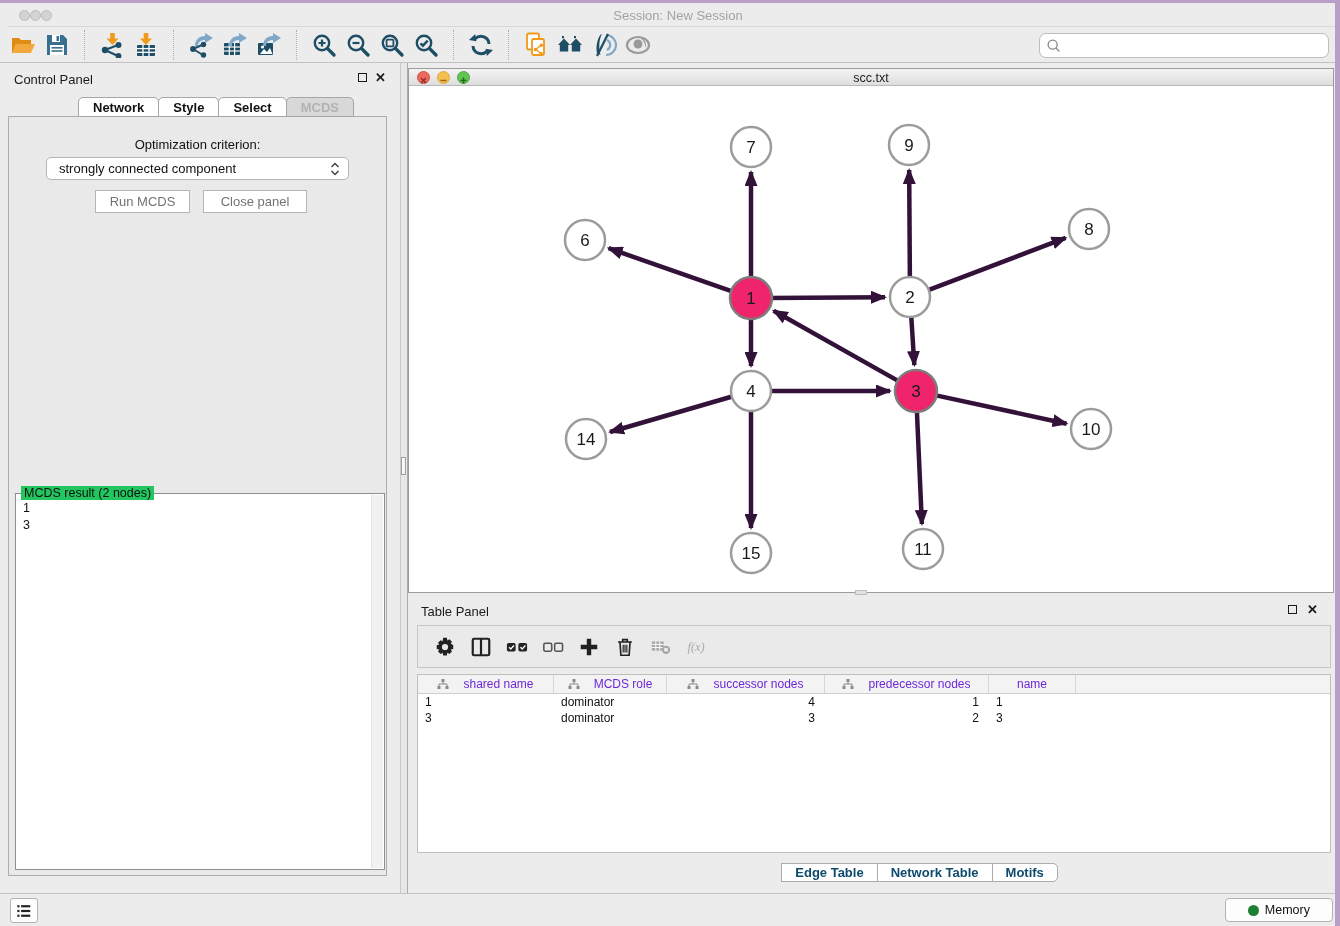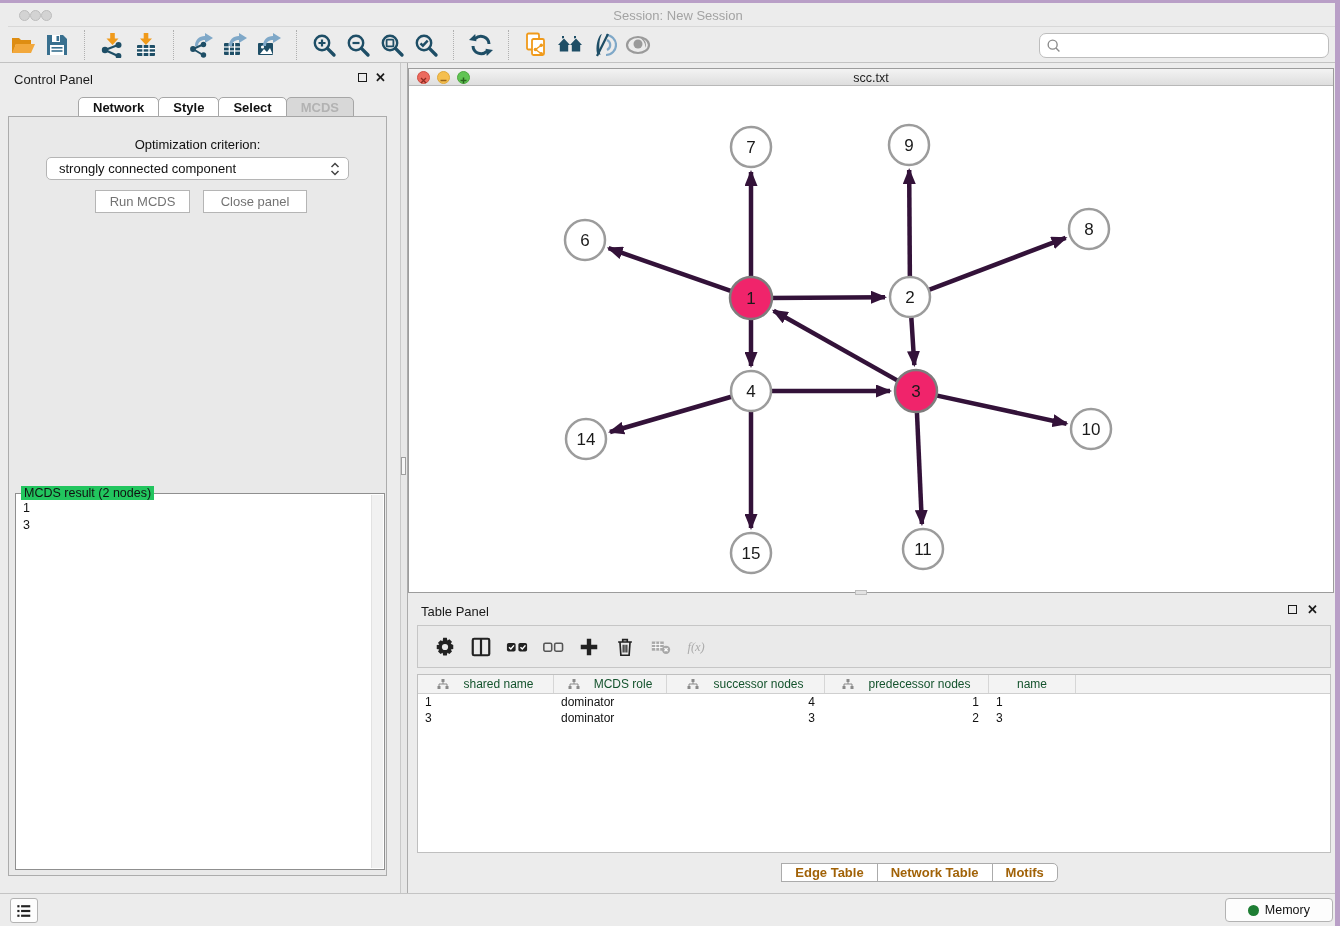--- a/index.html
+++ b/index.html
@@ -51,25 +51,25 @@
 
   .h-handle { position:absolute; left:855px; top:590px; width:12px; height:5px; background:#E2E2E2; border:1px solid #BDBDBD; z-index:5;}
 
   
   .table-panel { position:absolute; left:408px; top:595px; width:926px; height:293px; background:#ECECEC; }
   .tp-toolbar { position:absolute; left:9px; right:3px; top:30px; height:43px; background:#EAEAEA; border:1px solid #C6C6C6; display:flex; align-items:center; padding-left:12px; }
   .tp-btn { width:30px; height:30px; margin-right:6px; display:flex; align-items:center; justify-content:center; }
   .tp-btn svg { width:22px; height:22px; }
   .tbl-box { position:absolute; left:9px; right:3px; top:79px; height:179px; background:#fff; border:1px solid #BFBFBF; overflow:hidden; }
   .tbl-header { display:flex; height:19px; background:#F3F3F3; border-bottom:1px solid #CFCFCF; }
-  .th { display:flex; align-items:center; justify-content:center; gap:14px; border-right:1px solid #D6D6D6; font-size:12px; color:#14532d; }
+  .th { display:flex; align-items:center; justify-content:center; gap:14px; border-right:1px solid #D6D6D6; font-size:12px; color:#6d28d9; }
   .tr { display:flex; height:16px; }
   .td { font-size:12px; color:#111; display:flex; align-items:center; }
   .tbl-tabs { position:absolute; left:0; right:0; top:268px; display:flex; justify-content:center; }
-  .btab { height:19px; padding:0 13px; background:#fff; border:1px solid #ABABAB; margin-right:-1px; font-size:13px; font-weight:bold; color:#a16207; display:flex; align-items:center; }
+  .btab { height:19px; padding:0 13px; background:#fff; border:1px solid #ABABAB; margin-right:-1px; font-size:13px; font-weight:bold; color:#0c4a6e; display:flex; align-items:center; }
   .btab:first-child { border-radius:5px 0 0 5px; }
   .btab:last-child { border-radius:0 5px 5px 0; }
   .btab.selected { background:#D4D4D4; color:#AFAFAF;margin-top:32px; }
 
   
   .statusbar { position:absolute; left:0; top:893px; width:100%; height:33px; background:#ECECEC; border-top:1px solid #C4C4C4; }
   .list-btn { position:absolute; left:10px; top:4px; width:28px; height:25px; background:#FDFDFD; border:1px solid #B3B3B3; border-radius:3px; display:flex; align-items:center; justify-content:center; }
   .memory-btn { position:absolute; right:7px; top:4px; height:24px; padding:0 22px; background:#FDFDFD; border:1px solid #B3B3B3; border-radius:4px; display:flex; align-items:center; gap:6px; font-size:12.5px; color:#111; }
   .mem-dot { width:11px; height:11px; border-radius:50%; background:#1E7E34; }
 </style>

